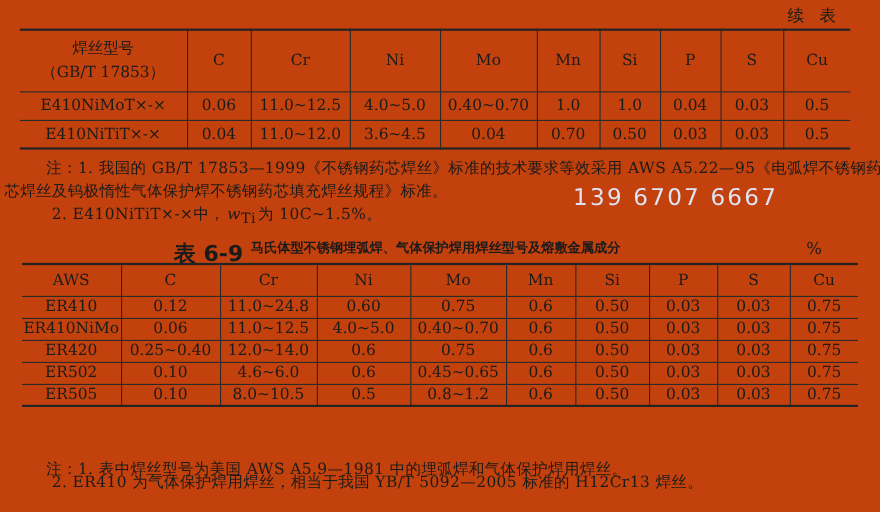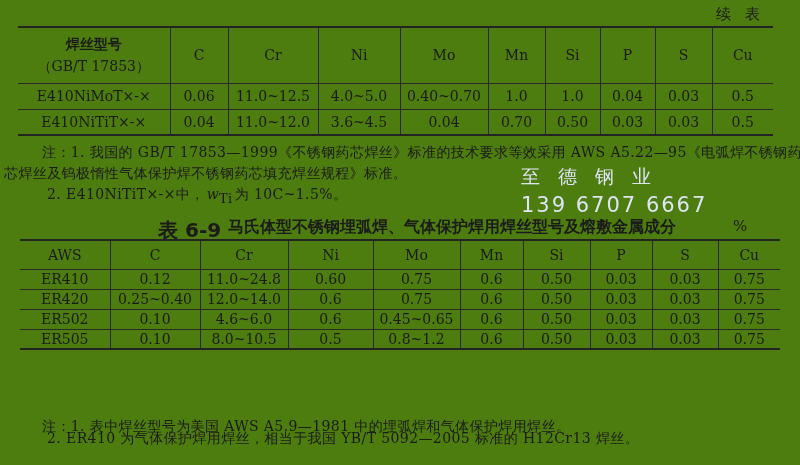--- a/index.html
+++ b/index.html
@@ -1,36 +1,36 @@
 <!DOCTYPE html>
 <html><head>
 <meta charset="utf-8">
 <style>
   html,body {margin:0; padding:0; background:#ffffff;}
   .page {
     position:relative; width:800px; height:465px;
-    background:#4d7c0f; color:#1b1b1b; overflow:hidden;
+    background:#c2410c; color:#1b1b1b; overflow:hidden;
     font-family:"DejaVu Serif","Liberation Serif",serif;
   }
 
   
   .cont-label {position:absolute; top:5px; left:716px; font-size:15px; letter-spacing:14px; white-space:nowrap;}
 
   
   table {position:absolute; border-collapse:collapse; table-layout:fixed;
          border-top:2px solid #242424; border-bottom:2px solid #242424;}
   th, td {border:1px solid #2a2a2a; text-align:center; vertical-align:middle;
           font-size:14px; font-weight:normal; padding:0; overflow:hidden; white-space:nowrap;}
   th:first-child, td:first-child {border-left:none;}
   th:last-child, td:last-child {border-right:none;}
 
   .t1 {left:18px; top:26px; width:755px;}
   .t1 thead tr {height:56px;}
   .t1 tbody tr {height:26px;}
-  .t1 .model-l1 {font-weight:bold; line-height:22px; font-size:14px;}
+  .t1 .model-l1 {font-weight:normal; line-height:22px; font-size:14px;}
   .t1 .model-l2 {line-height:22px; font-size:14px;}
 
   .t2 {left:20px; top:239px; width:760px;}
   .t2 thead tr {height:29px;}
   .t2 tbody tr {height:20px;}
 
   
   .note-line {position:absolute; font-size:14px; letter-spacing:0.4px; white-space:nowrap;}
   .nl-1 {left:42px; top:144px;}
   .nl-2 {left:4px;  top:165px;}
@@ -38,21 +38,21 @@
   .nb-1 {left:42px; top:418px;}
   .nb-2 {left:47px; top:430px;}
   .wvar {font-style:italic; padding-left:2px;}
   .nl-3 sub {font-size:13px;}
   .nl-3 .suffix {padding-left:2px;}
 
   
   .t2-caption {position:absolute; top:217px; left:0; width:800px; height:20px;}
   .t2-label {position:absolute; left:158px; font-weight:bold; font-size:20px;
              font-family:"DejaVu Sans","Liberation Sans",sans-serif; white-space:nowrap;}
-  .t2-name  {position:absolute; left:228px; font-weight:bold; font-size:16px;
+  .t2-name  {position:absolute; left:228px; font-weight:bold; font-size:12px;
              font-family:"DejaVu Sans","Liberation Sans",sans-serif; white-space:nowrap;}
   .t2-unit  {position:absolute; left:733px; font-size:15px;}
 
   
   .watermark {position:absolute; left:521px; top:164px; color:#dfe4f5; pointer-events:none;
               font-family:"DejaVu Sans","Liberation Sans",sans-serif;}
   .wm-1 {font-size:19px; letter-spacing:6px; white-space:nowrap;}
   .wm-2 {font-size:21px; letter-spacing:2px; white-space:nowrap; margin-top:3px;}
 </style>
 </head>
@@ -164,20 +164,32 @@
           <td>11.0~24.8</td>
           <td>0.60</td>
           <td>0.75</td>
           <td>0.6</td>
           <td>0.50</td>
           <td>0.03</td>
           <td>0.03</td>
           <td>0.75</td>
         </tr>
         <tr>
+          <td>ER410NiMo</td>
+          <td>0.06</td>
+          <td>11.0~12.5</td>
+          <td>4.0~5.0</td>
+          <td>0.40~0.70</td>
+          <td>0.6</td>
+          <td>0.50</td>
+          <td>0.03</td>
+          <td>0.03</td>
+          <td>0.75</td>
+        </tr>
+        <tr>
           <td>ER420</td>
           <td>0.25~0.40</td>
           <td>12.0~14.0</td>
           <td>0.6</td>
           <td>0.75</td>
           <td>0.6</td>
           <td>0.50</td>
           <td>0.03</td>
           <td>0.03</td>
           <td>0.75</td>
@@ -206,17 +218,16 @@
           <td>0.03</td>
           <td>0.75</td>
         </tr>
       </tbody>
   </table>
 
   <div class="note-line nb-1">注：1. 表中焊丝型号为美国 AWS A5.9—1981 中的埋弧焊和气体保护焊用焊丝。</div>
   <div class="note-line nb-2">2. ER410 为气体保护焊用焊丝，相当于我国 YB/T 5092—2005 标准的 H12Cr13 焊丝。</div>
 
   <div class="watermark">
-    <div class="wm-1">至 德 钢 业</div>
     <div class="wm-2">139 6707 6667</div>
   </div>
 
 </div>
 
 </body></html>

